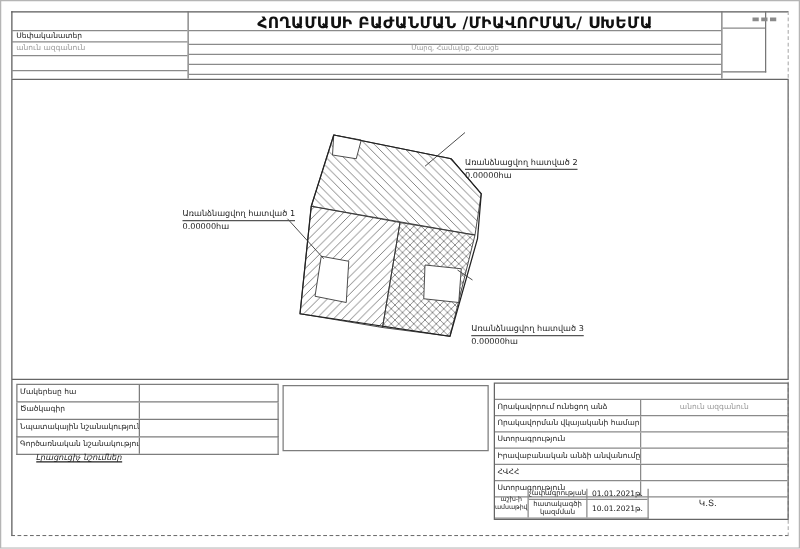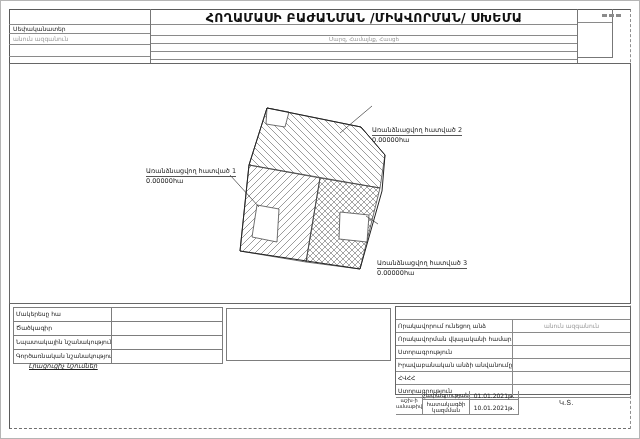--- a/index.html
+++ b/index.html
@@ -35,21 +35,21 @@
   
   #attr-table{left:12px;top:306px;width:210px;}
   .atr-row{display:flex;border:1px solid #7d7d7d;border-top:none;height:13px;}
   .atr-row:first-child{border-top:1px solid #7d7d7d;}
   .atr-label{width:93px;border-right:1px solid #7d7d7d;font-size:6px;line-height:11px;padding:0 2px;}
   .atr-value{flex:1;}
   #notes-label{left:28px;top:361px;font-size:6.5px;font-style:italic;text-decoration:underline;color:#222;}
   #mid-box{left:225px;top:307px;width:165px;height:53px;border:1px solid #7d7d7d;}
 
   
-  #surv-table{left:394px;top:305px;width:236px;height:89px;border:1px solid #666;}
+  #surv-table{left:394px;top:305px;width:236px;height:110px;border:1px solid #666;}
   #surv-rows{position:absolute;left:0;right:0;top:12px;}
   .sv-row{display:flex;border-top:1px solid #8a8a8a;height:12px;}
   .sv-row:last-child{border-bottom:1px solid #8a8a8a;}
   .sv-label{width:112px;border-right:1px solid #8a8a8a;font-size:6px;line-height:11px;padding:0 2px;}
   .sv-value{flex:1;text-align:center;font-size:6px;line-height:11px;}
   #dates-table{position:absolute;left:0;top:84px;width:122px;border-right:1px solid #8a8a8a;border-bottom:1px solid #8a8a8a;display:flex;}
   #dates-side{width:26px;border-right:1px solid #8a8a8a;font-size:5px;line-height:6px;text-align:center;display:flex;align-items:center;justify-content:center;}
   #dates-grid{flex:1;}
   .date-row{display:flex;border-top:1px solid #8a8a8a;}
   .date-row:first-child{border-top:none;}

